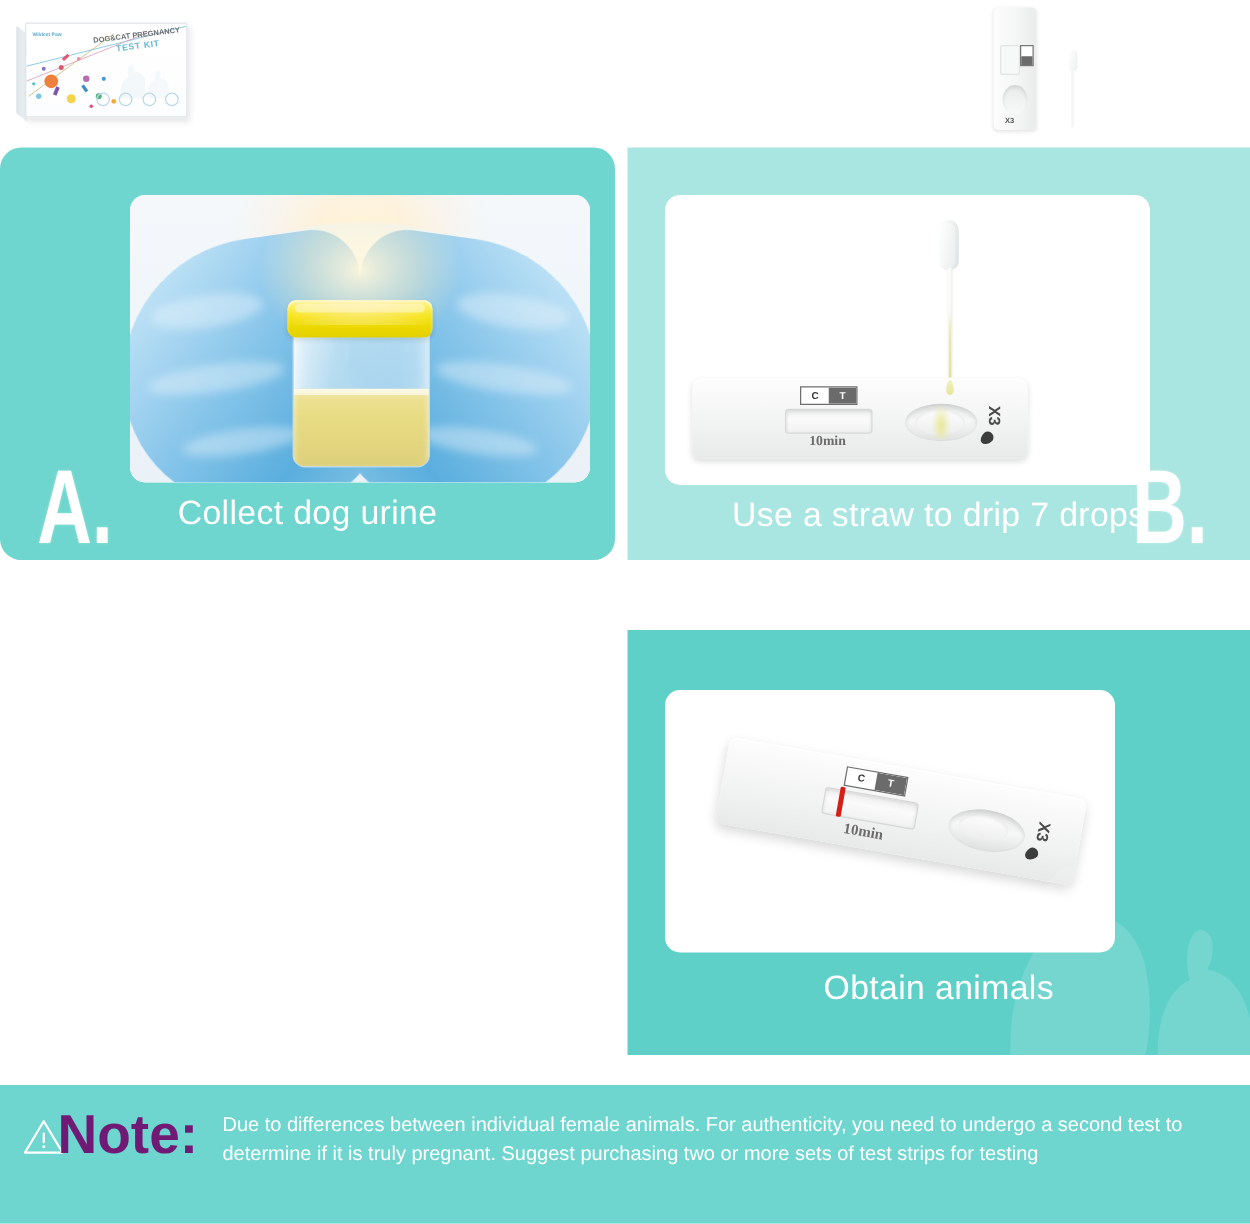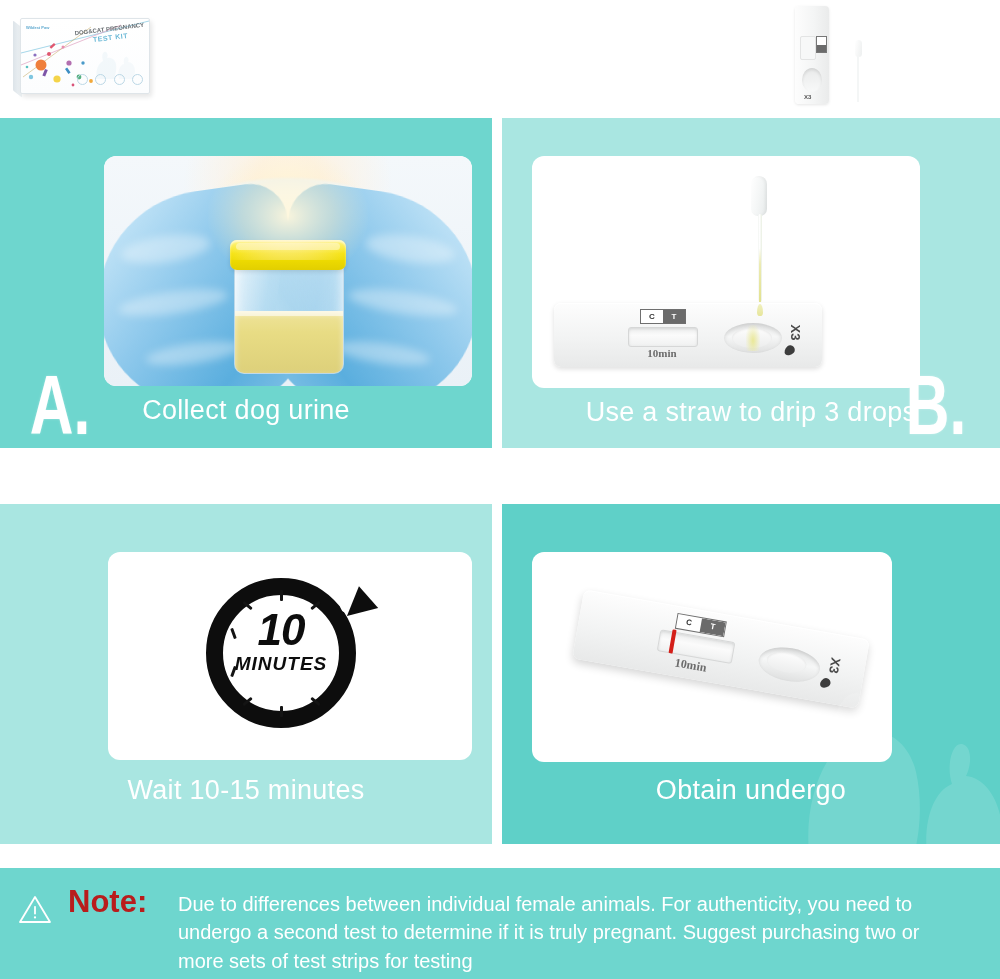--- a/index.html
+++ b/index.html
@@ -26,21 +26,21 @@
     font-size:68px;font-weight:bold;letter-spacing:2px;
     line-height:1;
     white-space:nowrap;
   }
   .header-device{
     position:absolute;left:795px;top:2px;width:120px;height:110px;
   }
 
   
   .panel{position:absolute;overflow:hidden;}
-  .panel.a{left:0;top:118px;width:492px;height:330px;background:#6ed6ce;}
+  .panel.a{left:0;top:118px;width:492px;height:330px;background:#6ed6ce;border-radius:17px;}
   .panel.b{left:502px;top:118px;width:498px;height:330px;background:#a9e6e1;}
   .panel.c{left:0;top:504px;width:492px;height:340px;background:#a9e6e1;}
   .panel.d{left:502px;top:504px;width:498px;height:340px;background:#5fd0c8;}
 
   .letter{
     position:absolute;
     color:#ffffff;font-weight:bold;
     font-size:84px;line-height:0.9;
     font-family:"Liberation Sans", sans-serif;
     transform:scaleX(0.72);
@@ -282,26 +282,26 @@
   }
 
   
   .notebar{
     position:absolute;left:0;top:868px;width:1000px;height:111px;
     background:#6ed6ce;
   }
   .note-inner{position:absolute;left:18px;top:16px;right:14px;}
   .warn-tri{position:absolute;left:0;top:10px;width:34px;height:30px;}
   .note-label{
-    position:absolute;left:50px;top:2px;
-    color:#b91c1c;font-size:31px;font-weight:bold;line-height:1;
+    position:absolute;left:28px;top:2px;
+    color:#701a75;font-size:44px;font-weight:bold;line-height:1;
   }
   .note-text{
     position:absolute;left:160px;top:6px;right:16px;
-    color:#ffffff;font-size:20px;line-height:1.42;
+    color:#ffffff;font-size:16px;line-height:1.42;
   }
 
   
   .boxfront{
     position:absolute;left:0;top:6px;width:128px;height:74px;
     background:linear-gradient(180deg,#ffffff 0%,#fcfdfe 100%);
     border:1px solid #dfe5e9;border-radius:2px;
     box-shadow:2px 3px 5px rgba(0,0,0,.10);
     overflow:hidden;
   }
@@ -468,47 +468,24 @@
         </div>
         <div class="result-win"></div>
         <div class="minlabel">10min</div>
         <div class="well"></div>
         <div class="wellsplash"></div>
         <div class="x3">X3</div>
         <div class="dropglyph"></div>
       </div>
     </div>
     <div class="caption">
-      <span>Use a straw to drip 3 drops</span><br>
+      <span>Use a straw to drip 7 drops</span><br>
     </div>
   </div>
 
-  <div class="panel c">
-    <div class="letter">C.</div>
-    <div class="card">
-      <div class="clockwrap">
-        <div class="clock-ring"></div>
-        <div class="tick" style="left:80px;top:20px;width:3px;height:11px;"></div>
-        <div class="tick" style="left:80px;top:136px;width:3px;height:11px;"></div>
-        <div class="tick" style="left:42px;top:34px;width:11px;height:3px;transform:rotate(40deg);"></div>
-        <div class="tick" style="left:110px;top:34px;width:11px;height:3px;transform:rotate(-40deg);"></div>
-        <div class="tick" style="left:28px;top:62px;width:11px;height:3px;transform:rotate(70deg);"></div>
-        <div class="tick" style="left:28px;top:100px;width:11px;height:3px;transform:rotate(-70deg);"></div>
-        <div class="tick" style="left:42px;top:130px;width:11px;height:3px;transform:rotate(-40deg);"></div>
-        <div class="tick" style="left:110px;top:130px;width:11px;height:3px;transform:rotate(40deg);"></div>
-        <div class="arrow-mask"></div>
-        <div class="arrowhead"></div>
-        <div class="clock-text">
-          <div class="clock-10">10</div>
-          <div class="clock-min">MINUTES</div>
-        </div>
-      </div>
-    </div>
-    <div class="caption">Wait 10-15 minutes</div>
-  </div>
 
   <div class="panel d">
     <div class="letter">D.</div>
     <div class="card">
       <div class="tilt">
         <div class="testcard">
           <div class="ct-bar">
             <div class="ct-c">C</div>
             <div class="ct-t">T</div>
           </div>
@@ -518,21 +495,21 @@
           <div class="well"></div>
           <div class="x3">X3</div>
           <div class="dropglyph"></div>
         </div>
       </div>
     </div>
     <svg class="watermark" viewBox="0 0 210 180">
       <path d="M10 180 C4 140 14 96 34 72 C30 48 36 20 52 14 C64 10 70 22 66 36 C62 48 56 56 56 56 C80 44 108 58 116 92 C124 128 118 164 112 180 Z" fill="#ffffff"></path>
       <path d="M128 180 C122 146 132 112 152 104 C146 86 152 62 162 64 C172 66 172 84 166 96 C188 98 202 126 202 152 C202 166 199 175 196 180 Z" fill="#ffffff"></path>
     </svg>
-    <div class="caption">Obtain undergo</div>
+    <div class="caption">Obtain animals</div>
   </div>
 
   <div class="notebar">
     <div class="note-inner">
       <svg class="warn-tri" viewBox="0 0 34 30">
         <path d="M17 3 L32 28 L2 28 Z" fill="none" stroke="#ffffff" stroke-width="1.8" stroke-linejoin="round"></path>
         <rect x="16.1" y="12" width="1.8" height="8.5" fill="#ffffff" rx="0.8"></rect>
         <circle cx="17" cy="23.4" r="1.15" fill="#ffffff"></circle>
       </svg>
       <div class="note-label">Note:</div>

